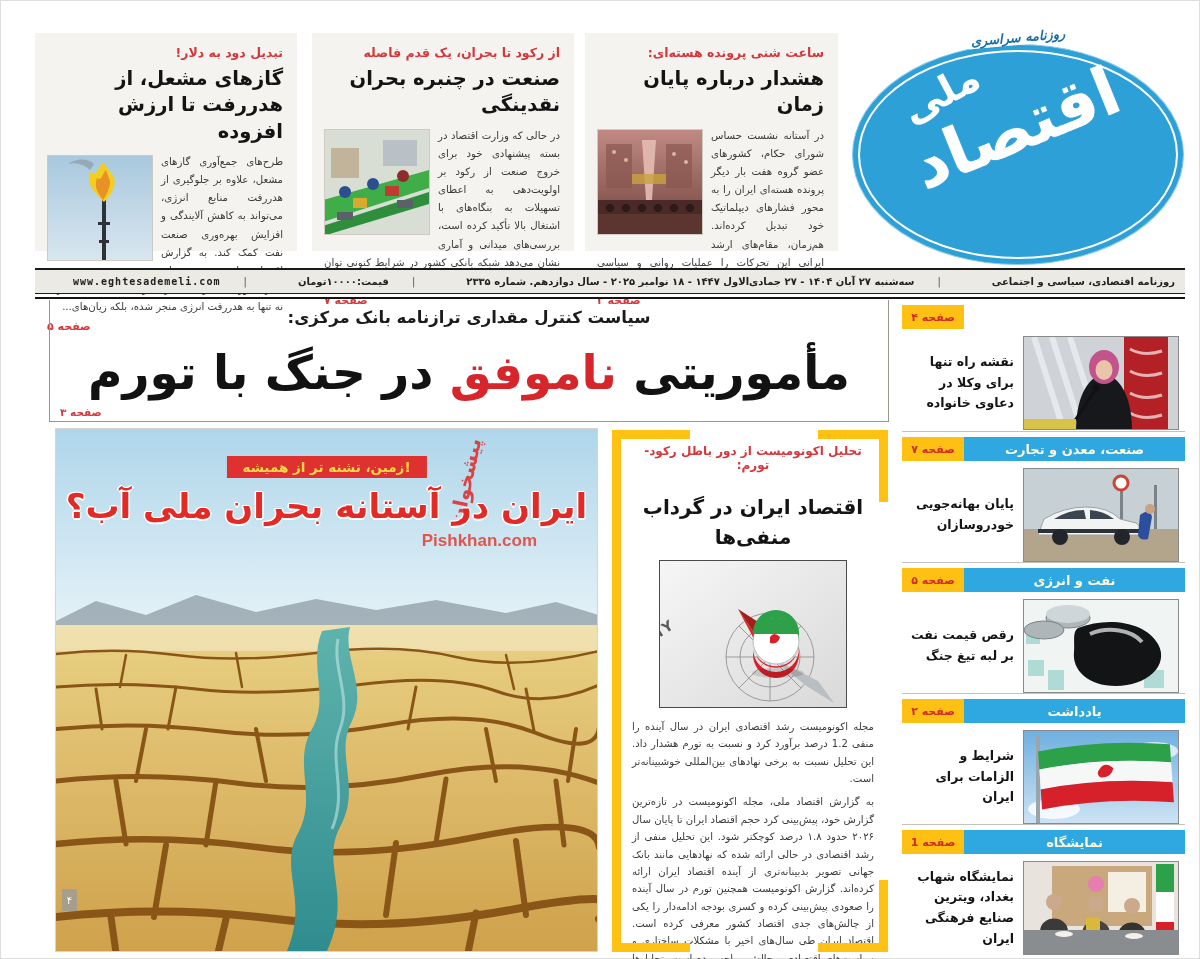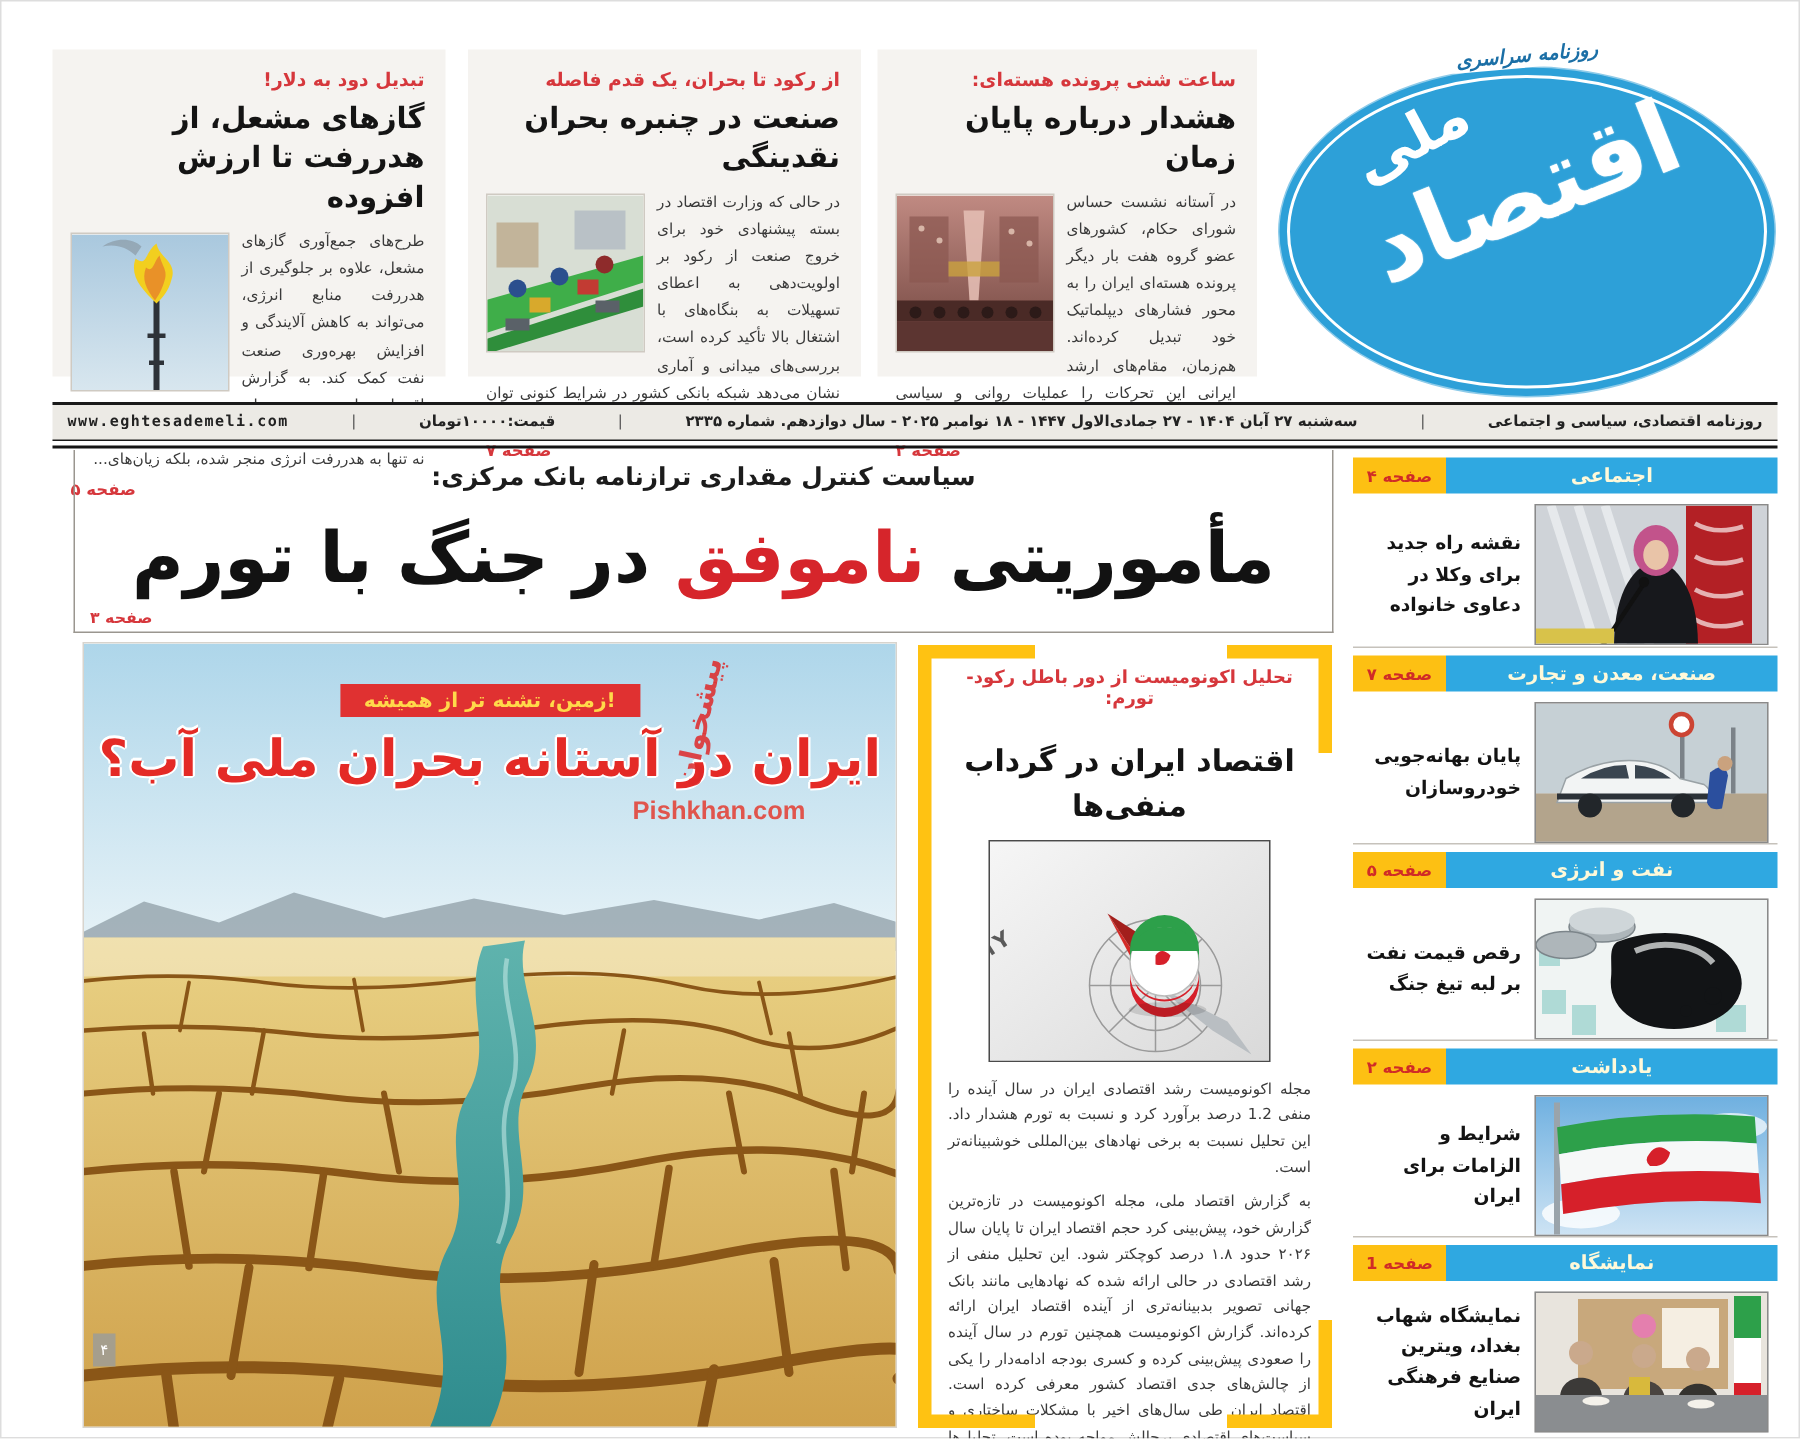--- a/index.html
+++ b/index.html
@@ -28,21 +28,21 @@
                font-size:40px; }
   .logo-tagline { position:absolute; top:8px; left:50%; transform:translateX(-50%) rotate(-5deg);
                   font-size:13px; font-style:italic; color:#1b6fa6; background:#fff; padding:0 8px;
                   border-radius:8px; white-space:nowrap; font-weight:bold; }
 
   
   .infobar { position:absolute; left:35px; top:268px; width:1150px; height:26px; background:#eceae5;
              border-top:2px solid #1a1a1a; border-bottom:1px solid #1a1a1a;
              display:flex; direction:rtl; align-items:center; justify-content:space-between;
              padding:0 10px; font-size:10px; color:#222; }
-  .infobar .seg { white-space:nowrap; font-weight:600; }
+  .infobar .seg { white-space:nowrap; font-weight:600;margin-left:28px; }
   .infobar .sep { color:#555; font-weight:normal; padding:0 6px; }
   .infobar .url { font-family:"DejaVu Sans Mono", monospace; letter-spacing:1px; font-weight:bold; }
 
   .toprule { position:absolute; left:35px; top:297px; width:1150px; height:2px; background:#151515; }
 
   
   .lead { position:absolute; left:49px; top:300px; width:840px; height:122px;
           border:1px solid #9a968f; border-top:none; direction:rtl; text-align:center; }
   .lead .kicker { font-size:16.5px; font-weight:bold; color:#1c1c1c; margin-top:8px; }
   .lead .headline { font-size:47px; font-weight:900; color:#121212; letter-spacing:-1px; margin-top:20px; line-height:1.1; }
@@ -301,24 +301,23 @@
     <div class="body">مجله اکونومیست رشد اقتصادی ایران در سال آینده را منفی 1.2 درصد برآورد کرد و نسبت به تورم هشدار داد. این تحلیل نسبت به برخی نهادهای بین‌المللی خوشبینانه‌تر است.</div>
     <div class="body">به گزارش اقتصاد ملی، مجله اکونومیست در تازه‌ترین گزارش خود، پیش‌بینی کرد حجم اقتصاد ایران تا پایان سال ۲۰۲۶ حدود ۱.۸ درصد کوچکتر شود. این تحلیل منفی از رشد اقتصادی در حالی ارائه شده که نهادهایی مانند بانک جهانی تصویر بدبینانه‌تری از آینده اقتصاد ایران ارائه کرده‌اند. گزارش اکونومیست همچنین تورم در سال آینده را صعودی پیش‌بینی کرده و کسری بودجه ادامه‌دار را یکی از چالش‌های جدی اقتصاد کشور معرفی کرده است. اقتصاد ایران طی سال‌های اخیر با مشکلات ساختاری و سیاست‌های اقتصادی پرچالش مواجه بوده است. تحلیل‌ها و پیش‌بینی‌های نهادهای بین‌المللی، تصویری نسبتا منفی از روند اقتصاد کشور ارائه می‌دهند. اکونومیست به عنوان یکی از...</div>
 
   </div>
 
   <div class="sidebar">
 
     <div class="sb-sec">
       <div class="sb-head">
         <div class="sb-page">صفحه ۴</div>
-        <div class="sb-title">اجتماعی</div>
       </div>
       <div class="sb-body">
-        <div class="sb-text">نقشه راه جدید برای وکلا در دعاوی خانواده</div>
+        <div class="sb-text">نقشه راه تنها برای وکلا در دعاوی خانواده</div>
         <div class="sb-photo"><svg width="156" height="94" viewBox="0 0 156 94">
           <rect width="156" height="94" fill="#cfd3d8"></rect>
           <path d="M10,0 L40,94 M28,0 L58,94 M46,0 L76,94" stroke="#e6e9ec" stroke-width="6"></path>
           <rect x="100" y="0" width="44" height="94" fill="#b32025"></rect>
           <g stroke="#f2d7d7" stroke-width="3" fill="none" opacity=".8">
             <path d="M106,12 q14,8 32,2"></path>
                 <path d="M106,34 q14,8 32,2"></path>
                 <path d="M106,56 q14,8 32,2"></path>
                 <path d="M106,76 q14,8 32,2"></path>
           </g>

